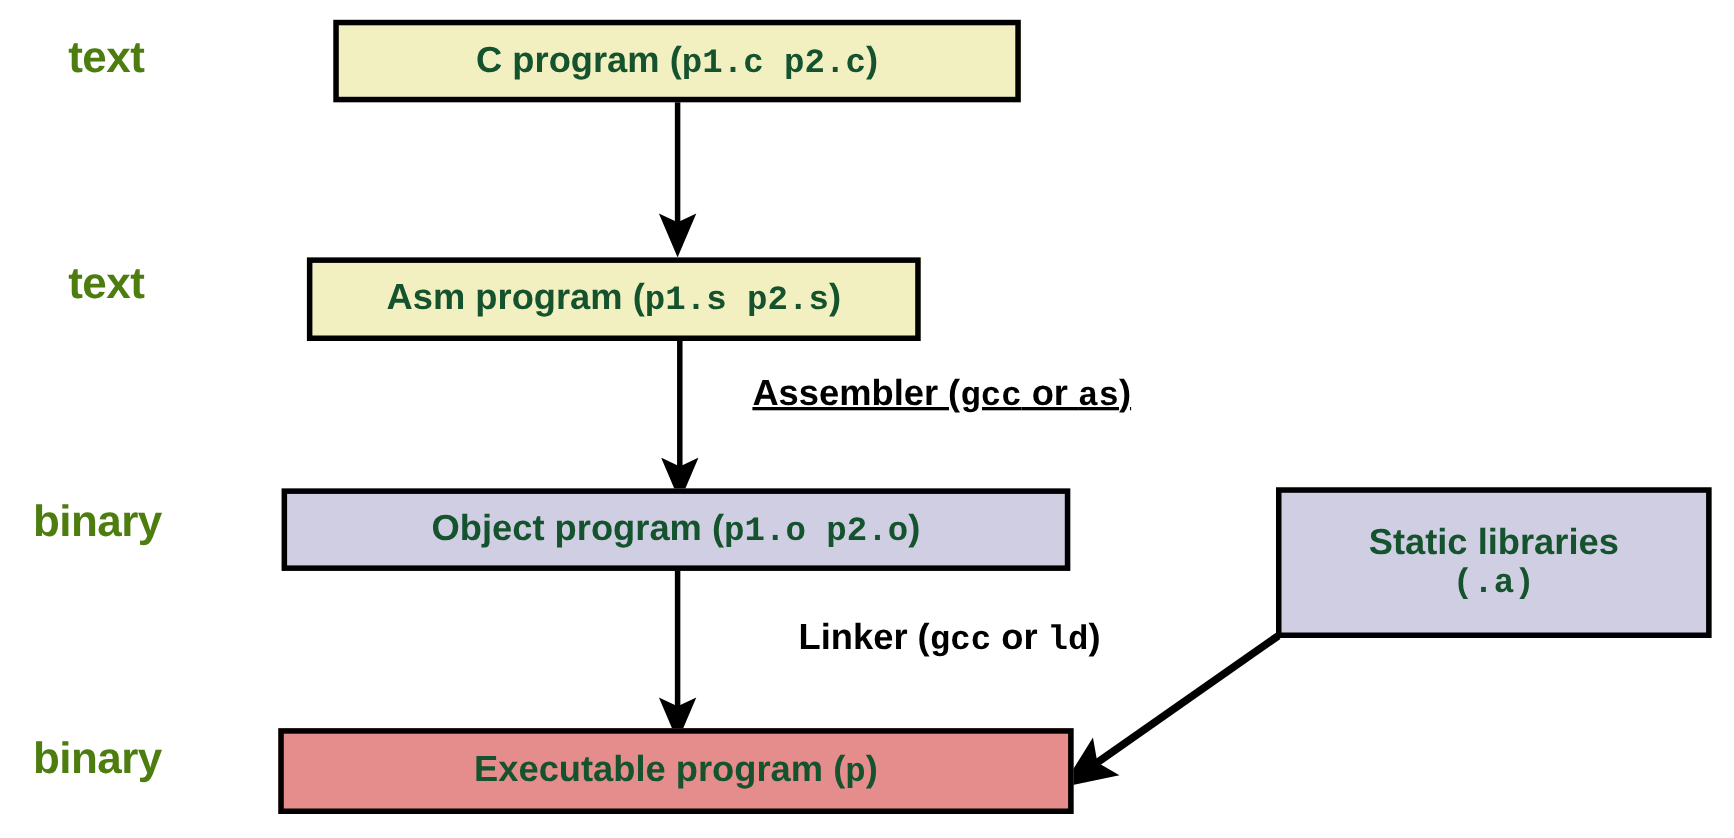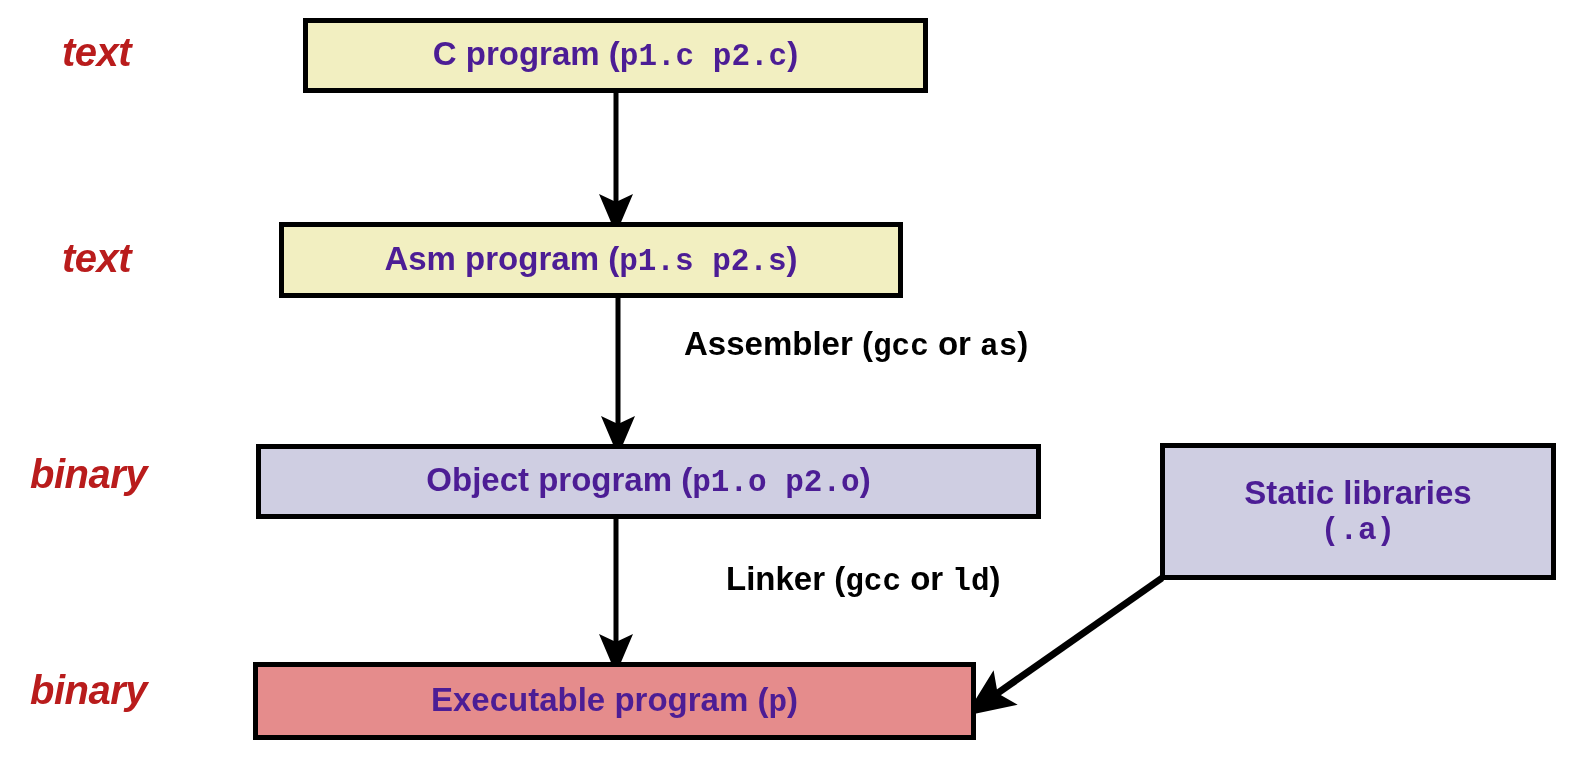--- a/index.html
+++ b/index.html
@@ -16,37 +16,36 @@
     height: 762px;
     background: #ffffff;
     overflow: hidden;
   }
 
   
   .stage-label {
     position: absolute;
     font-family: "Liberation Sans", sans-serif;
     font-weight: bold;
-    font-style: italic;
     font-size: 40px;
-    color: #b91c1c;
+    color: #4d7c0f;
     white-space: nowrap;
     letter-spacing: -0.5px;
   }
 
   
   .flow-box {
     position: absolute;
     box-sizing: border-box;
     border: 5px solid #000000;
     display: flex;
     align-items: center;
     justify-content: center;
     text-align: center;
-    color: #4c1d95;
+    color: #14532d;
     font-family: "Liberation Sans", sans-serif;
     font-weight: bold;
     font-size: 33px;
     line-height: 1.18;
   }
   .flow-box .label-inner {
     padding: 0 6px;
   }
   .box-yellow { background: #F2EFC1; }
   .box-lavender { background: #CFCEE2; }
@@ -109,35 +108,35 @@
   <div class="stage-label" style="left:62px; top:236px;">text</div>
 
   <div class="stage-label" style="left:30px; top:452px;">binary</div>
 
   <div class="stage-label" style="left:30px; top:668px;">binary</div>
 
   <div class="flow-box box-yellow" style="left:303px; top:18px; width:625px; height:75px;">
     <span class="label-inner"><span>C program (</span><span class="mono">p1.c p2.c</span><span>)</span></span>
   </div>
 
-  <div class="flow-box box-yellow" style="left:279px; top:222px; width:624px; height:76px;">
+  <div class="flow-box box-yellow" style="left:279px; top:234px; width:558px; height:76px;">
     <span class="label-inner"><span>Asm program (</span><span class="mono">p1.s p2.s</span><span>)</span></span>
   </div>
 
-  <div class="flow-box box-lavender" style="left:256px; top:444px; width:785px; height:75px;">
+  <div class="flow-box box-lavender" style="left:256px; top:444px; width:717px; height:75px;">
     <span class="label-inner"><span>Object program (</span><span class="mono">p1.o p2.o</span><span>)</span></span>
   </div>
 
   <div class="flow-box box-red" style="left:253px; top:662px; width:723px; height:78px;text-align:center;">
     <span class="label-inner"><span>Executable program (</span><span class="mono">p</span><span>)</span></span>
   </div>
 
   <div class="flow-box box-lavender" style="left:1160px; top:443px; width:396px; height:137px; flex-direction:column;align-items:center;">
     <span>Static libraries</span>
     <span class="mono">(.a)</span>
   </div>
 
 
-  <div class="arrow-caption" style="left:684px; top:325px;"><span>Assembler (</span><span class="mono">gcc</span><span> or </span><span class="mono">as</span><span>)</span></div>
+  <div class="arrow-caption" style="left:684px; top:338px;text-decoration:underline;"><span>Assembler (</span><span class="mono">gcc</span><span> or </span><span class="mono">as</span><span>)</span></div>
 
   <div class="arrow-caption" style="left:684px; top:560px;margin-left:42px;"><span>Linker (</span><span class="mono">gcc</span><span> or </span><span class="mono">ld</span><span>)</span></div>
 
 </div>
 
 </body></html>

